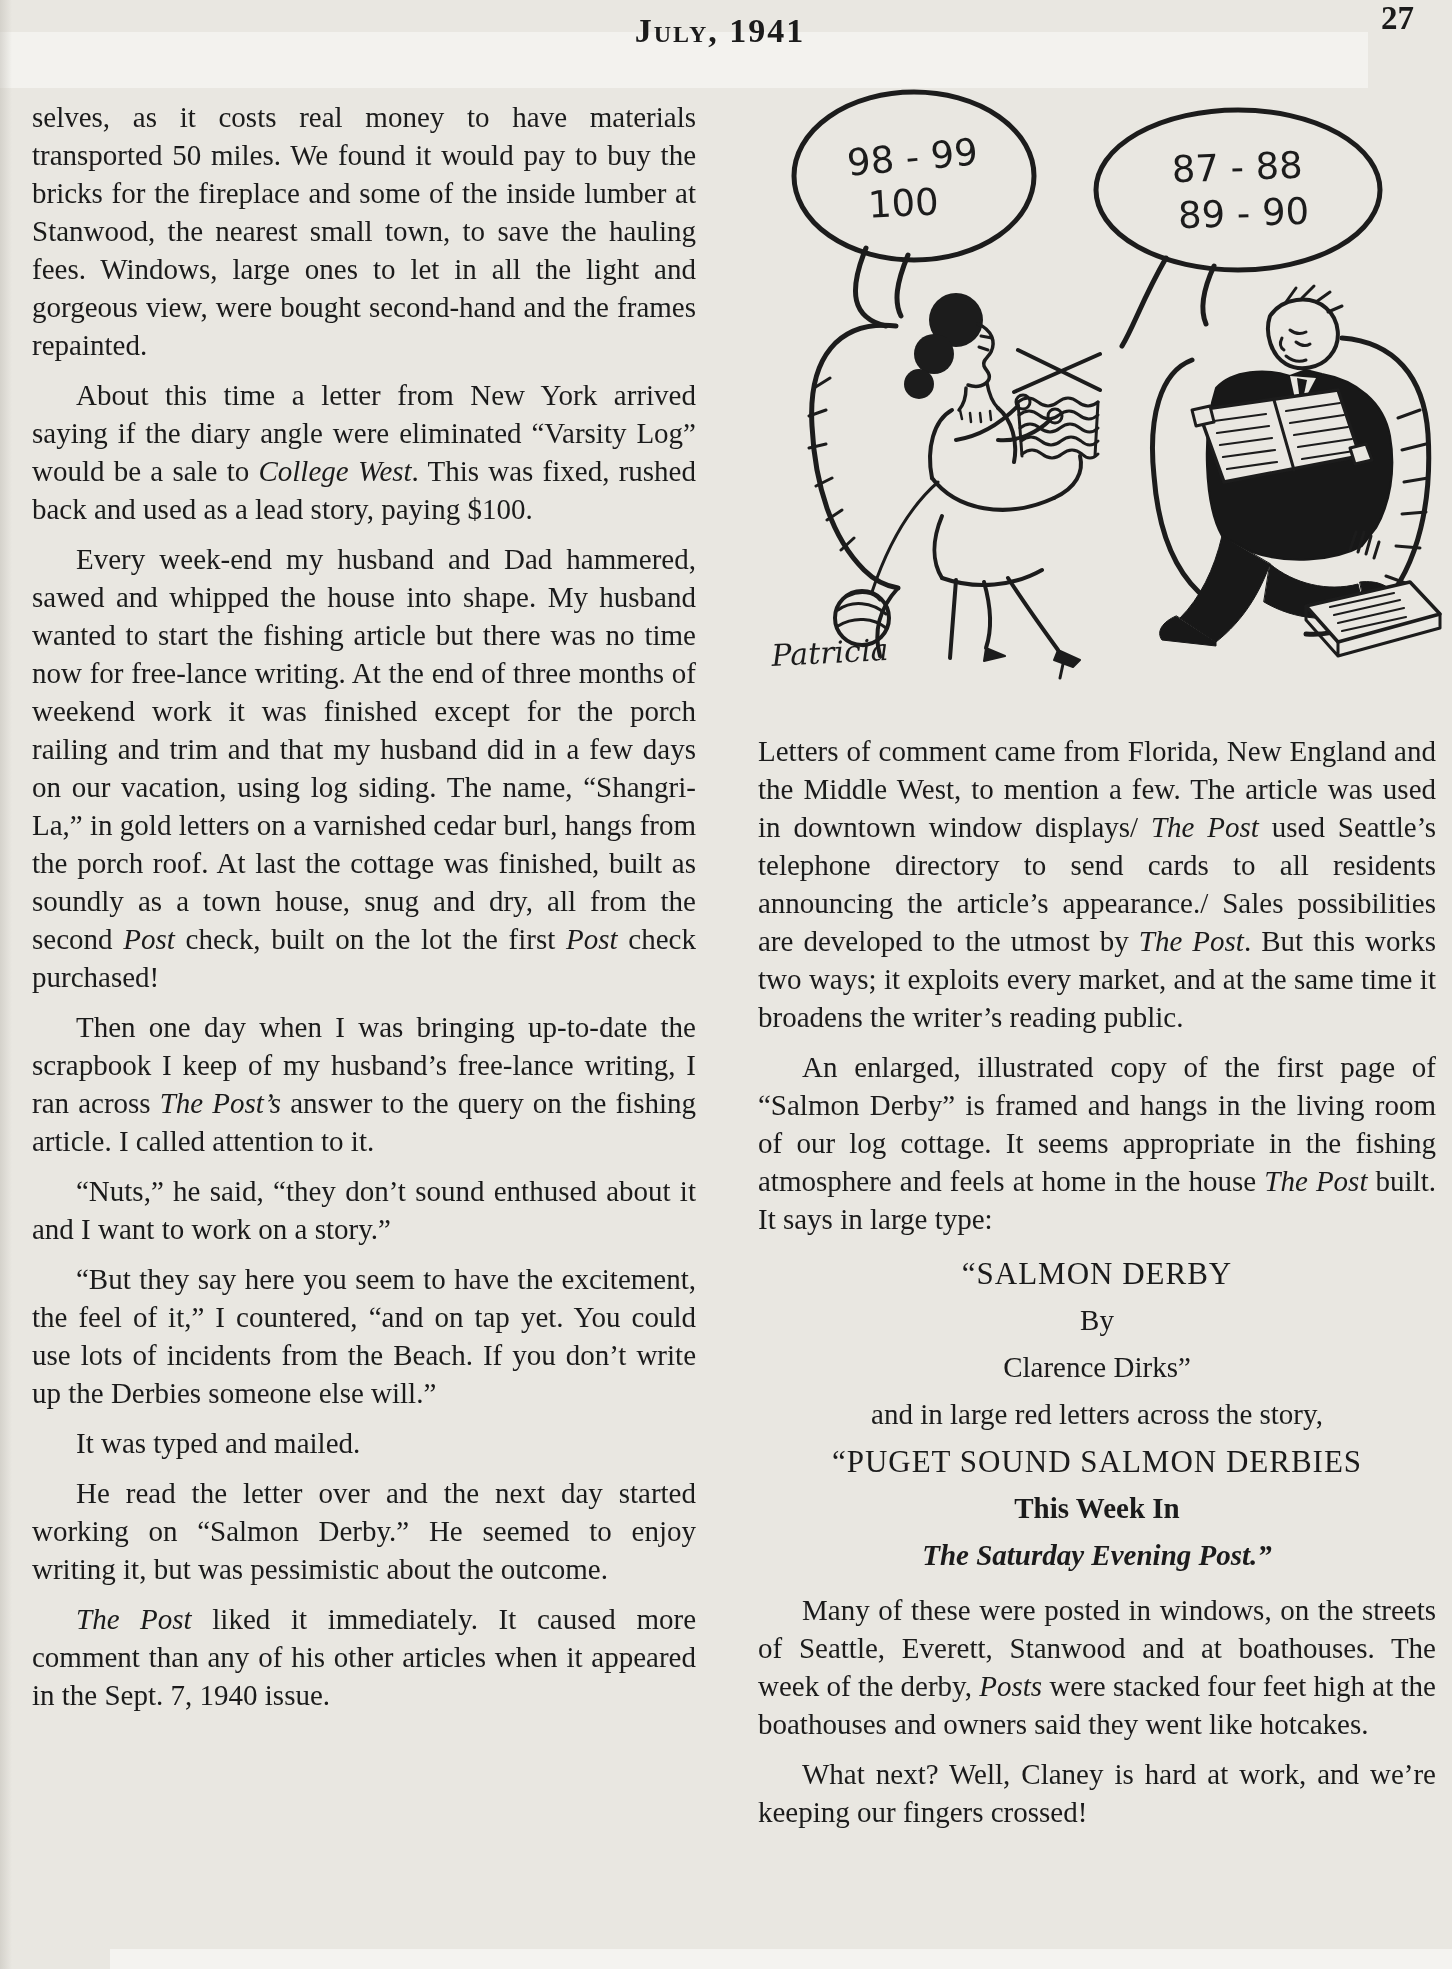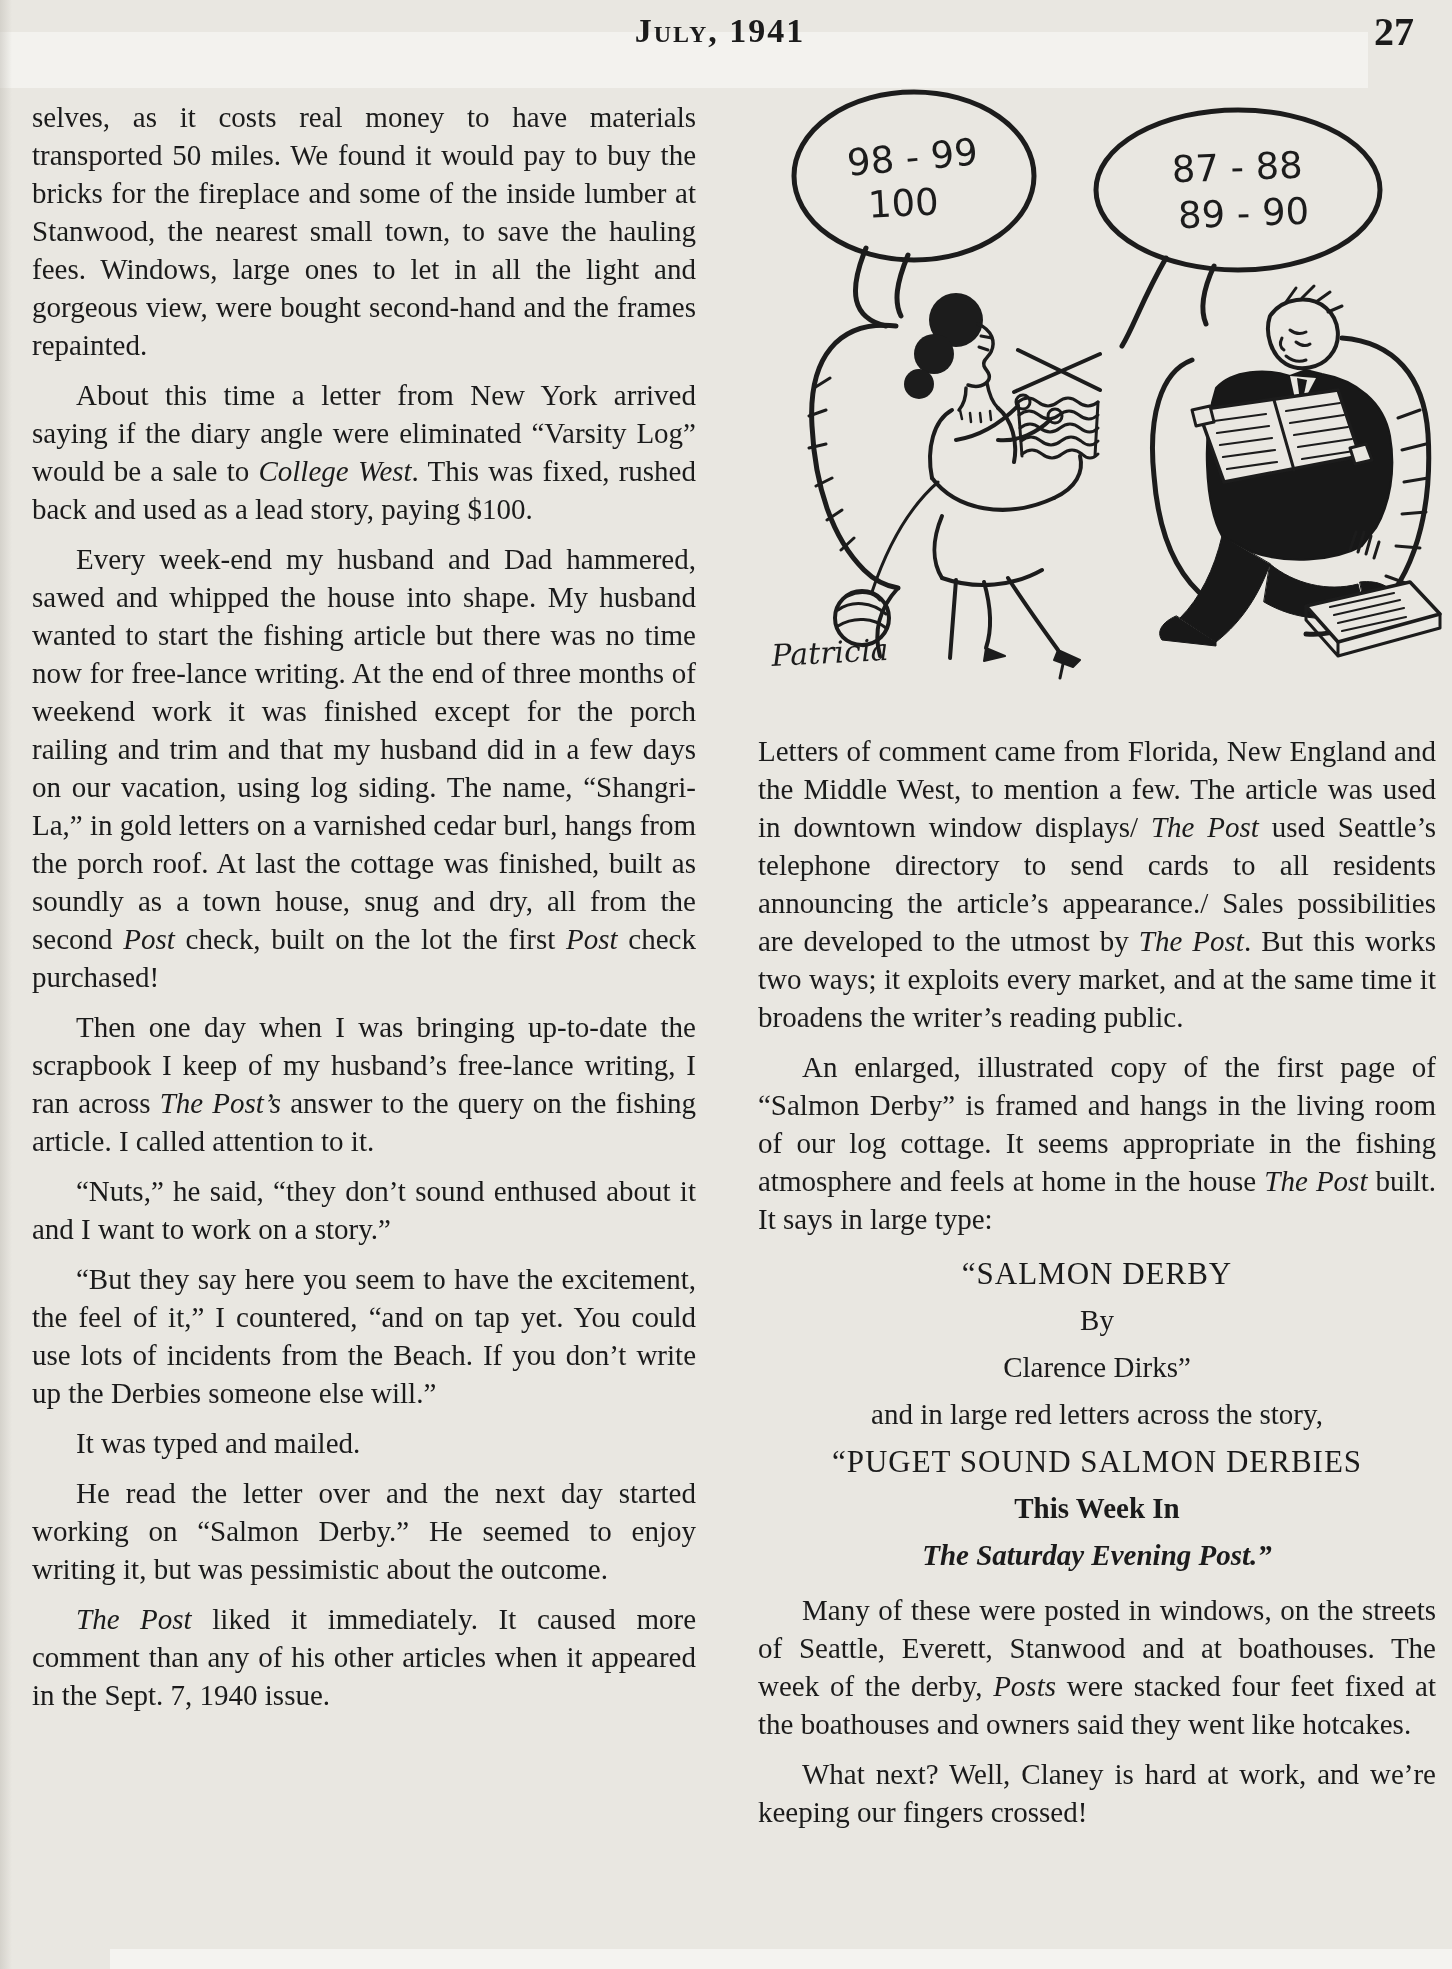--- a/index.html
+++ b/index.html
@@ -16,22 +16,22 @@
     background:rgba(255,255,255,.5);}
   .scan-edge-left{position:absolute;left:0;top:0;width:12px;height:100%;
     background:linear-gradient(90deg,rgba(195,192,185,.55),rgba(233,231,226,0));}
 
   .header-date{
     position:absolute;left:0;right:12px;top:12px;text-align:center;
     font-weight:bold;font-size:34px;letter-spacing:2px;
     font-variant:small-caps;
   }
   .page-number{
-    position:absolute;right:38px;top:8px;
-    font-weight:bold;font-size:40px;
+    position:absolute;right:38px;top:0;
+    font-weight:bold;font-size:33px;
   }
 
   .col{
     position:absolute;text-align:justify;
     font-size:29px;line-height:38px;
   }
   .col-left{left:20px;top:86px;width:688px;}
   .col-right{left:746px;top:58px;width:702px;}
 
   p.para{margin:12px;padding:0;}
@@ -195,16 +195,16 @@
     <div class="cb-line cb-caps">“SALMON DERBY</div>
     <div class="cb-line">By</div>
     <div class="cb-line">Clarence Dirks”</div>
     <div class="cb-line">and in large red letters across the story,</div>
     <div class="cb-line cb-caps">“PUGET SOUND SALMON DERBIES</div>
     <div class="cb-line cb-bold">This Week In</div>
     <div class="cb-line cb-italic">The Saturday Evening Post.”</div>
   </div>
 
   <div>
-      <p class="para indent"><span>Many of these were posted in windows, on the streets of Seattle, Everett, Stanwood and at boathouses. The week of the derby, </span><i>Posts</i><span> were stacked four feet fixed at the boathouses and owners said they went like hotcakes.</span></p>
+      <p class="para indent"><span>Many of these were posted in windows, on the streets of Seattle, Everett, Stanwood and at boathouses. The week of the derby, </span><i>Posts</i><span> were stacked four feet high at the boathouses and owners said they went like hotcakes.</span></p>
       <p class="para indent"><span>What next? Well, Claney is hard at work, and we’re keeping our fingers crossed!</span></p>
     </div>
 </div>
 
 </body></html>

